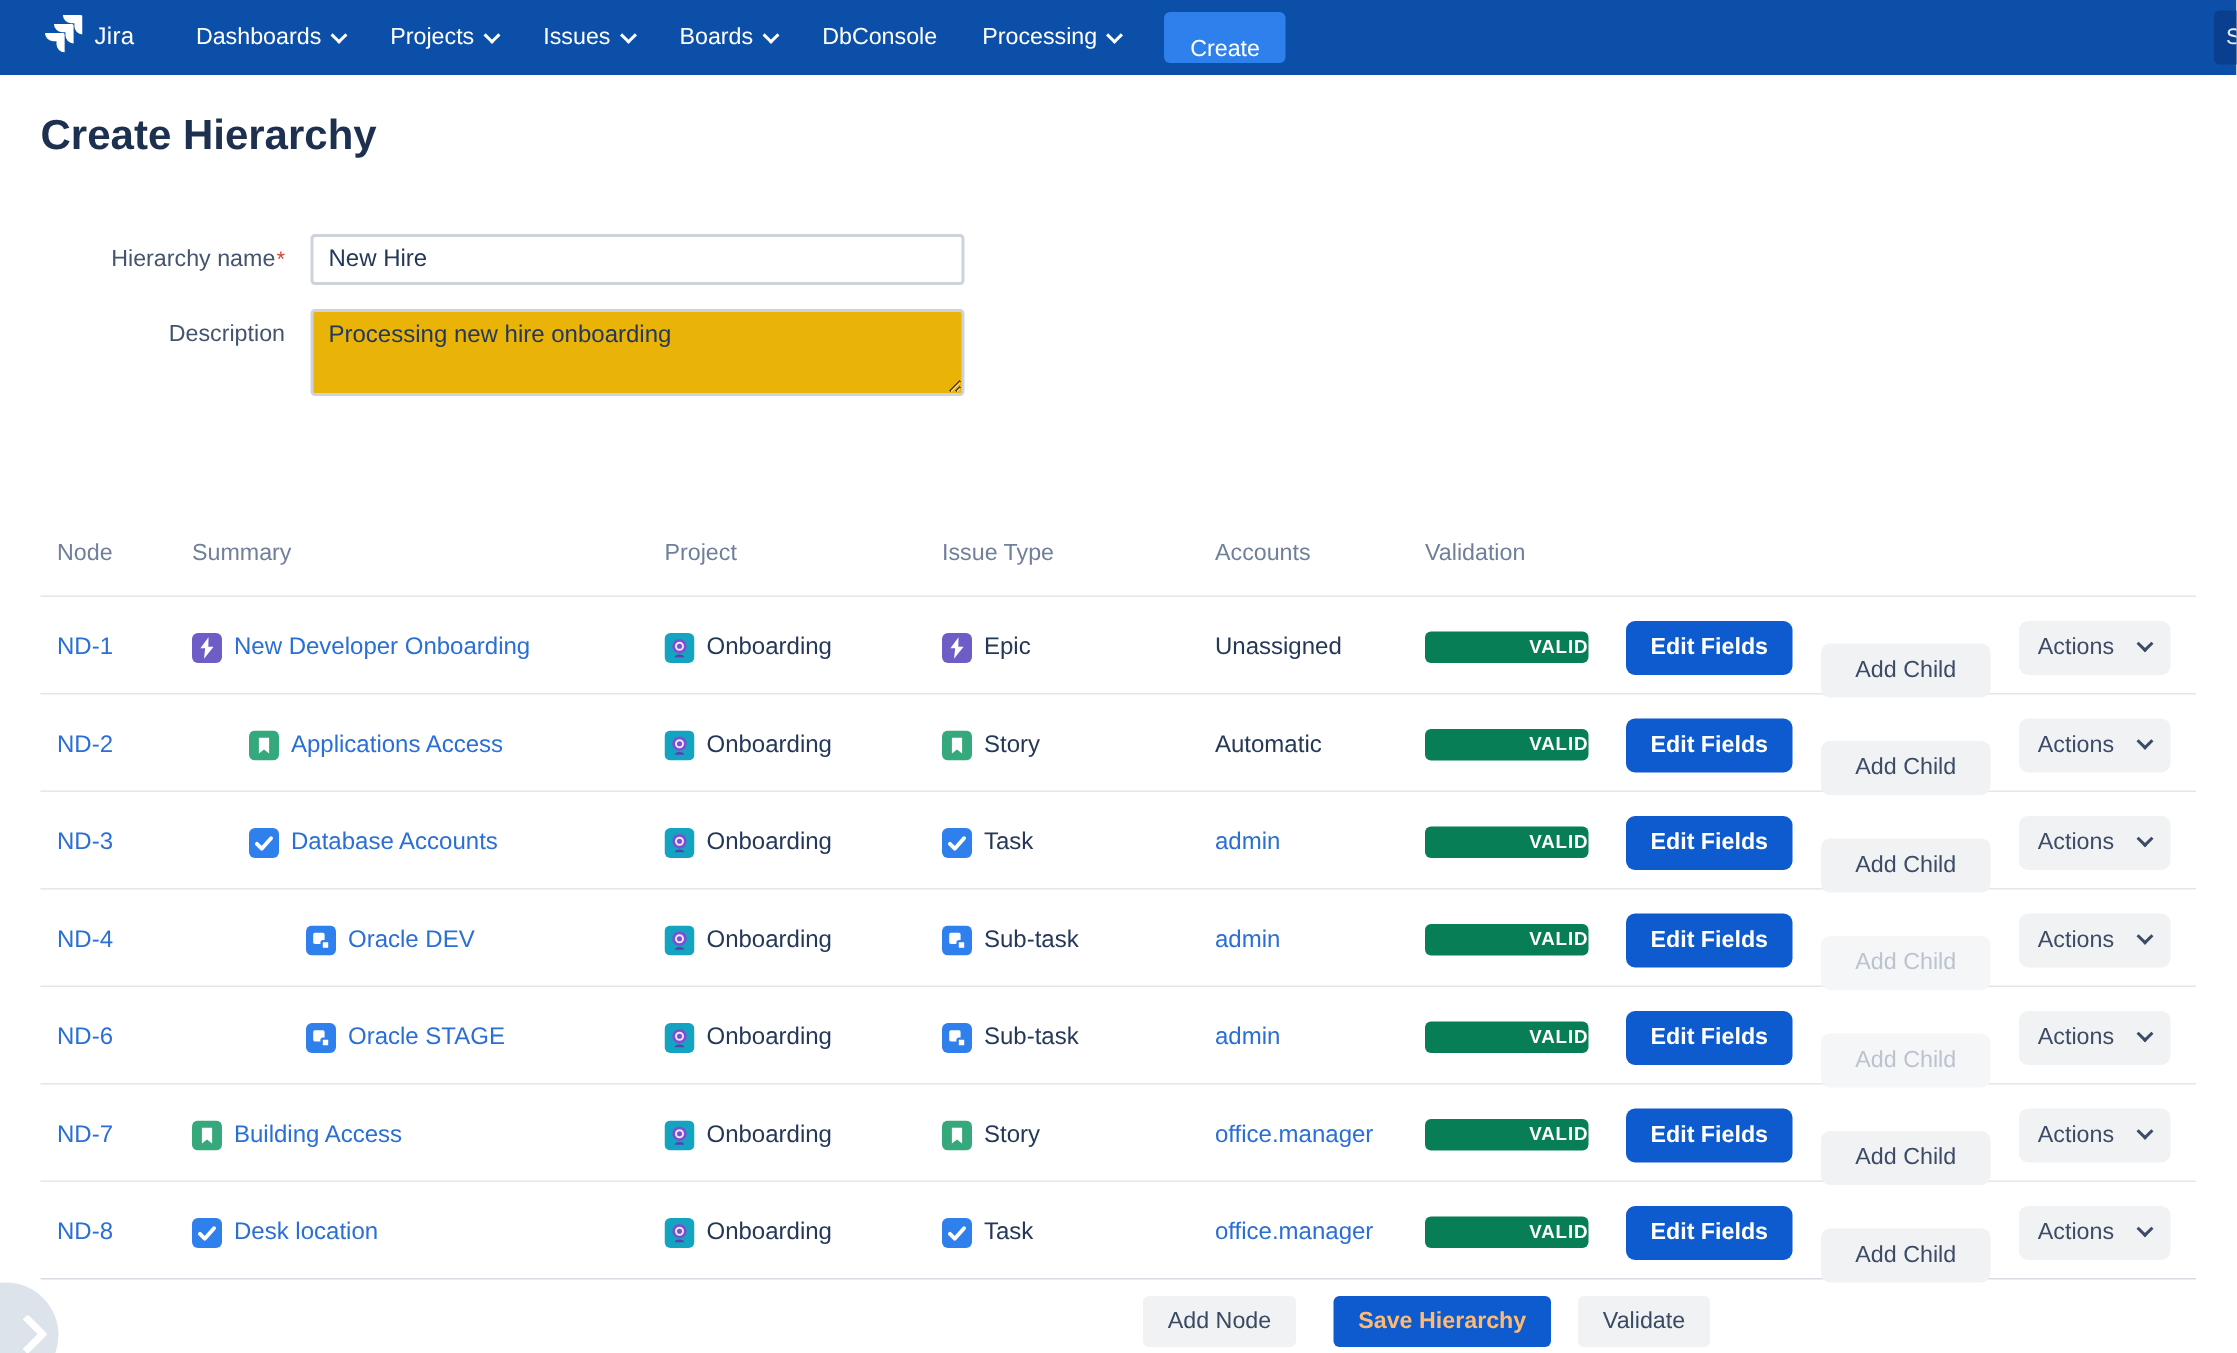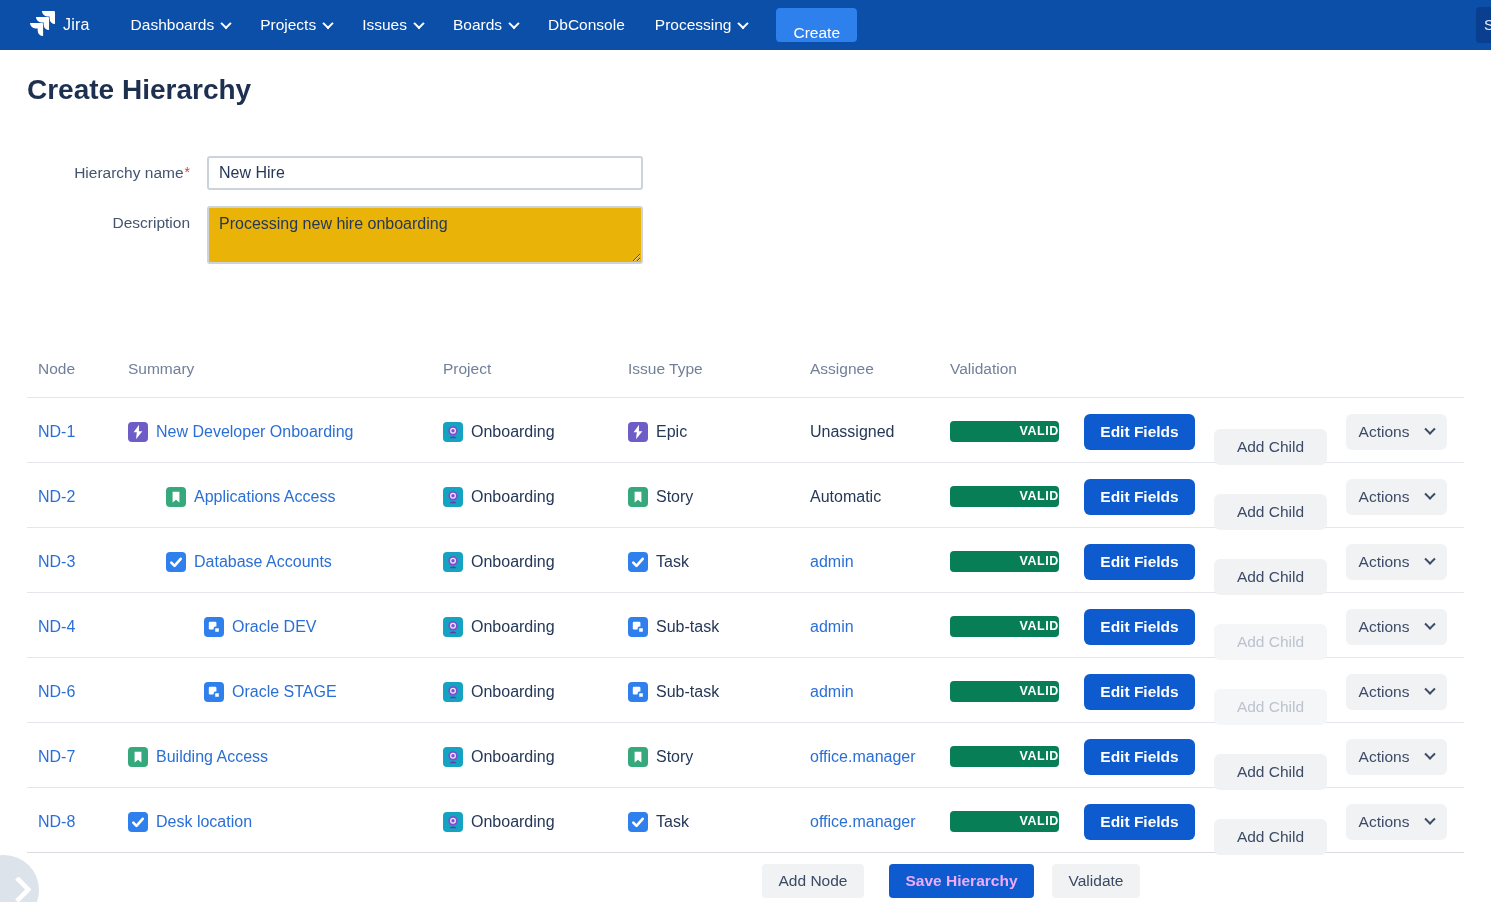--- a/index.html
+++ b/index.html
@@ -53,21 +53,21 @@
   .add-child{width:113px;margin-top:31px;}
   .add-child.is-disabled{color:#BBC3CF;background:#F5F6F8;cursor:default;}
   .actions-btn{width:101px;display:inline-flex;align-items:center;justify-content:center;gap:9px;}
   .chev-dark{border-color:#3C4B66;transform:rotate(45deg) translate(-2px,-2px);}
 
   
   .footer-bar{position:absolute;top:864px;left:762px;display:flex;align-items:center;}
   .f-btn{height:34px;border:none;border-radius:4px;background:#F1F2F4;color:#3A4A63;
     font-size:15.5px;font-family:inherit;cursor:pointer;}
   .f-add{width:102px;}
-  .f-save{width:145px;margin-left:25px;background:var(--primary-button-blue,#0D5BCE);color:#f0abfc;font-weight:bold;}
+  .f-save{width:145px;margin-left:25px;background:var(--primary-button-blue,#0D5BCE);color:#fdba74;font-weight:bold;}
   .f-validate{width:88px;margin-left:18px;}
   .expand-circle{position:absolute;left:-31px;top:855px;width:70px;height:70px;border-radius:50%;
     background:#DCE3EB;cursor:pointer;}
   .expand-circle .arrow{position:absolute;left:40px;top:25px;width:14px;height:14px;
     border-right:5px solid #fff;border-bottom:5px solid #fff;border-radius:2px;transform:rotate(-45deg);}
 </style>
 </head>
 <body>
 
 <div class="page">
@@ -132,21 +132,21 @@
     </div>
     <textarea class="f-textarea" style="">Processing new hire onboarding</textarea>
   </div>
 
   <div class="htable">
     <div class="tgrid thead">
       <div>Node</div>
       <div>Summary</div>
       <div>Project</div>
       <div>Issue Type</div>
-      <div>Assignee</div>
+      <div>Accounts</div>
       <div>Validation</div>
     </div>
     <div>
   <div class="tgrid trow">
     <div>
             <a class="node-link">ND-1</a>
           </div>
     <div>
       <span class="sum-wrap" style="margin-left: 0px;">
         <span class="ti ic-epic">

